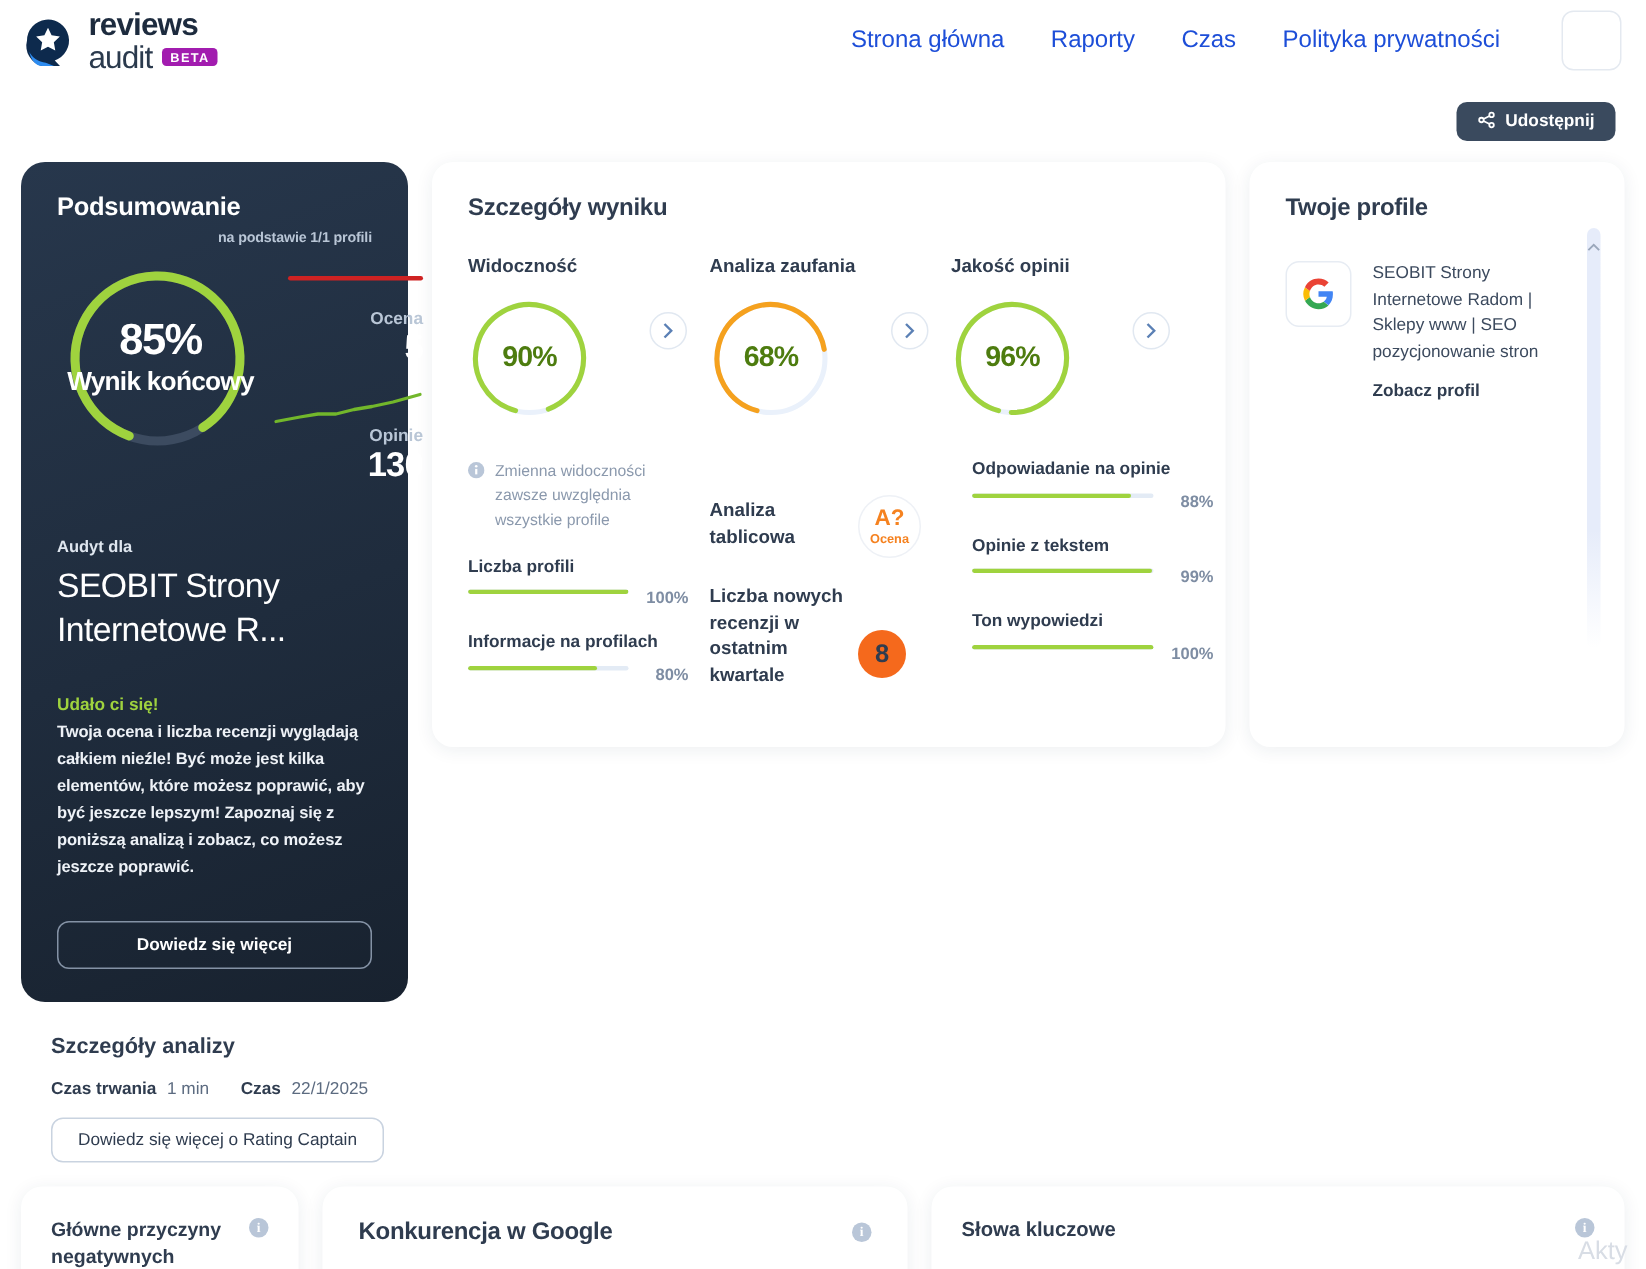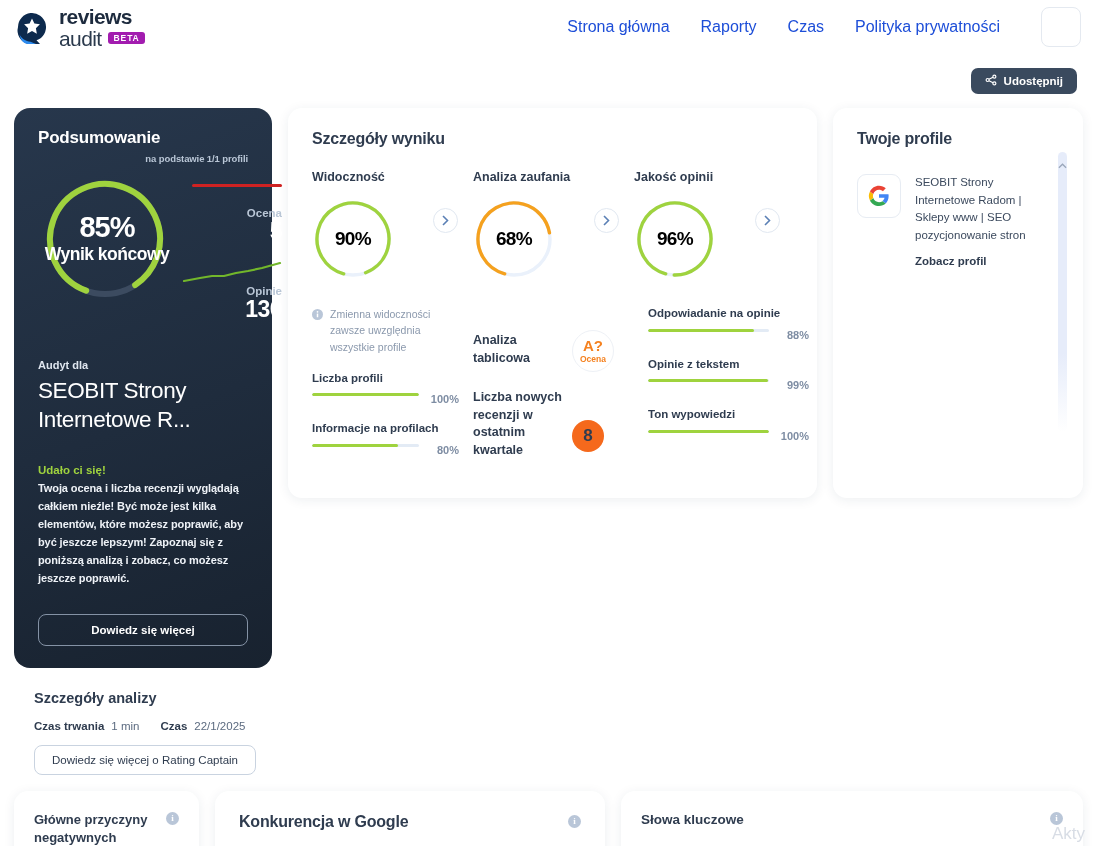--- a/index.html
+++ b/index.html
@@ -118,21 +118,21 @@
 
   
   .score-card { min-height: 390px; }
   .gauges { display: flex; margin-top: 22px; }
   .gauge-unit { width: 161px; flex: 0 0 161px; position: relative; }
   .gauge-name { font-size: 12.5px; font-weight: 700; color: #2f3c4f; }
   .gauge-holder { position: relative; width: 82px; height: 82px; margin-top: 14px; }
   .gauge-holder svg { position: absolute; top: 0; left: 0; }
   .gauge-pct {
     position: absolute; inset: 0; display: flex; align-items: center; justify-content: center;
-    font-size: 19px; font-weight: 700; color: #000000; letter-spacing: -0.6px;
+    font-size: 19px; font-weight: 700; color: #4d7c0f; letter-spacing: -0.6px;
   }
   .chev-btn {
     position: absolute; right: 15px; top: 38px; width: 25px; height: 25px;
     border-radius: 50%; border: 1px solid #e1e8f1; background: #fff;
     display: flex; align-items: center; justify-content: center; cursor: pointer;
   }
 
   .metrics { display: flex; margin-top: 26px; }
   .mcol { width: 161px; flex: 0 0 161px; padding-right: 14px; }
   .mcol-wide { width: 175px; flex: 0 0 175px; }

